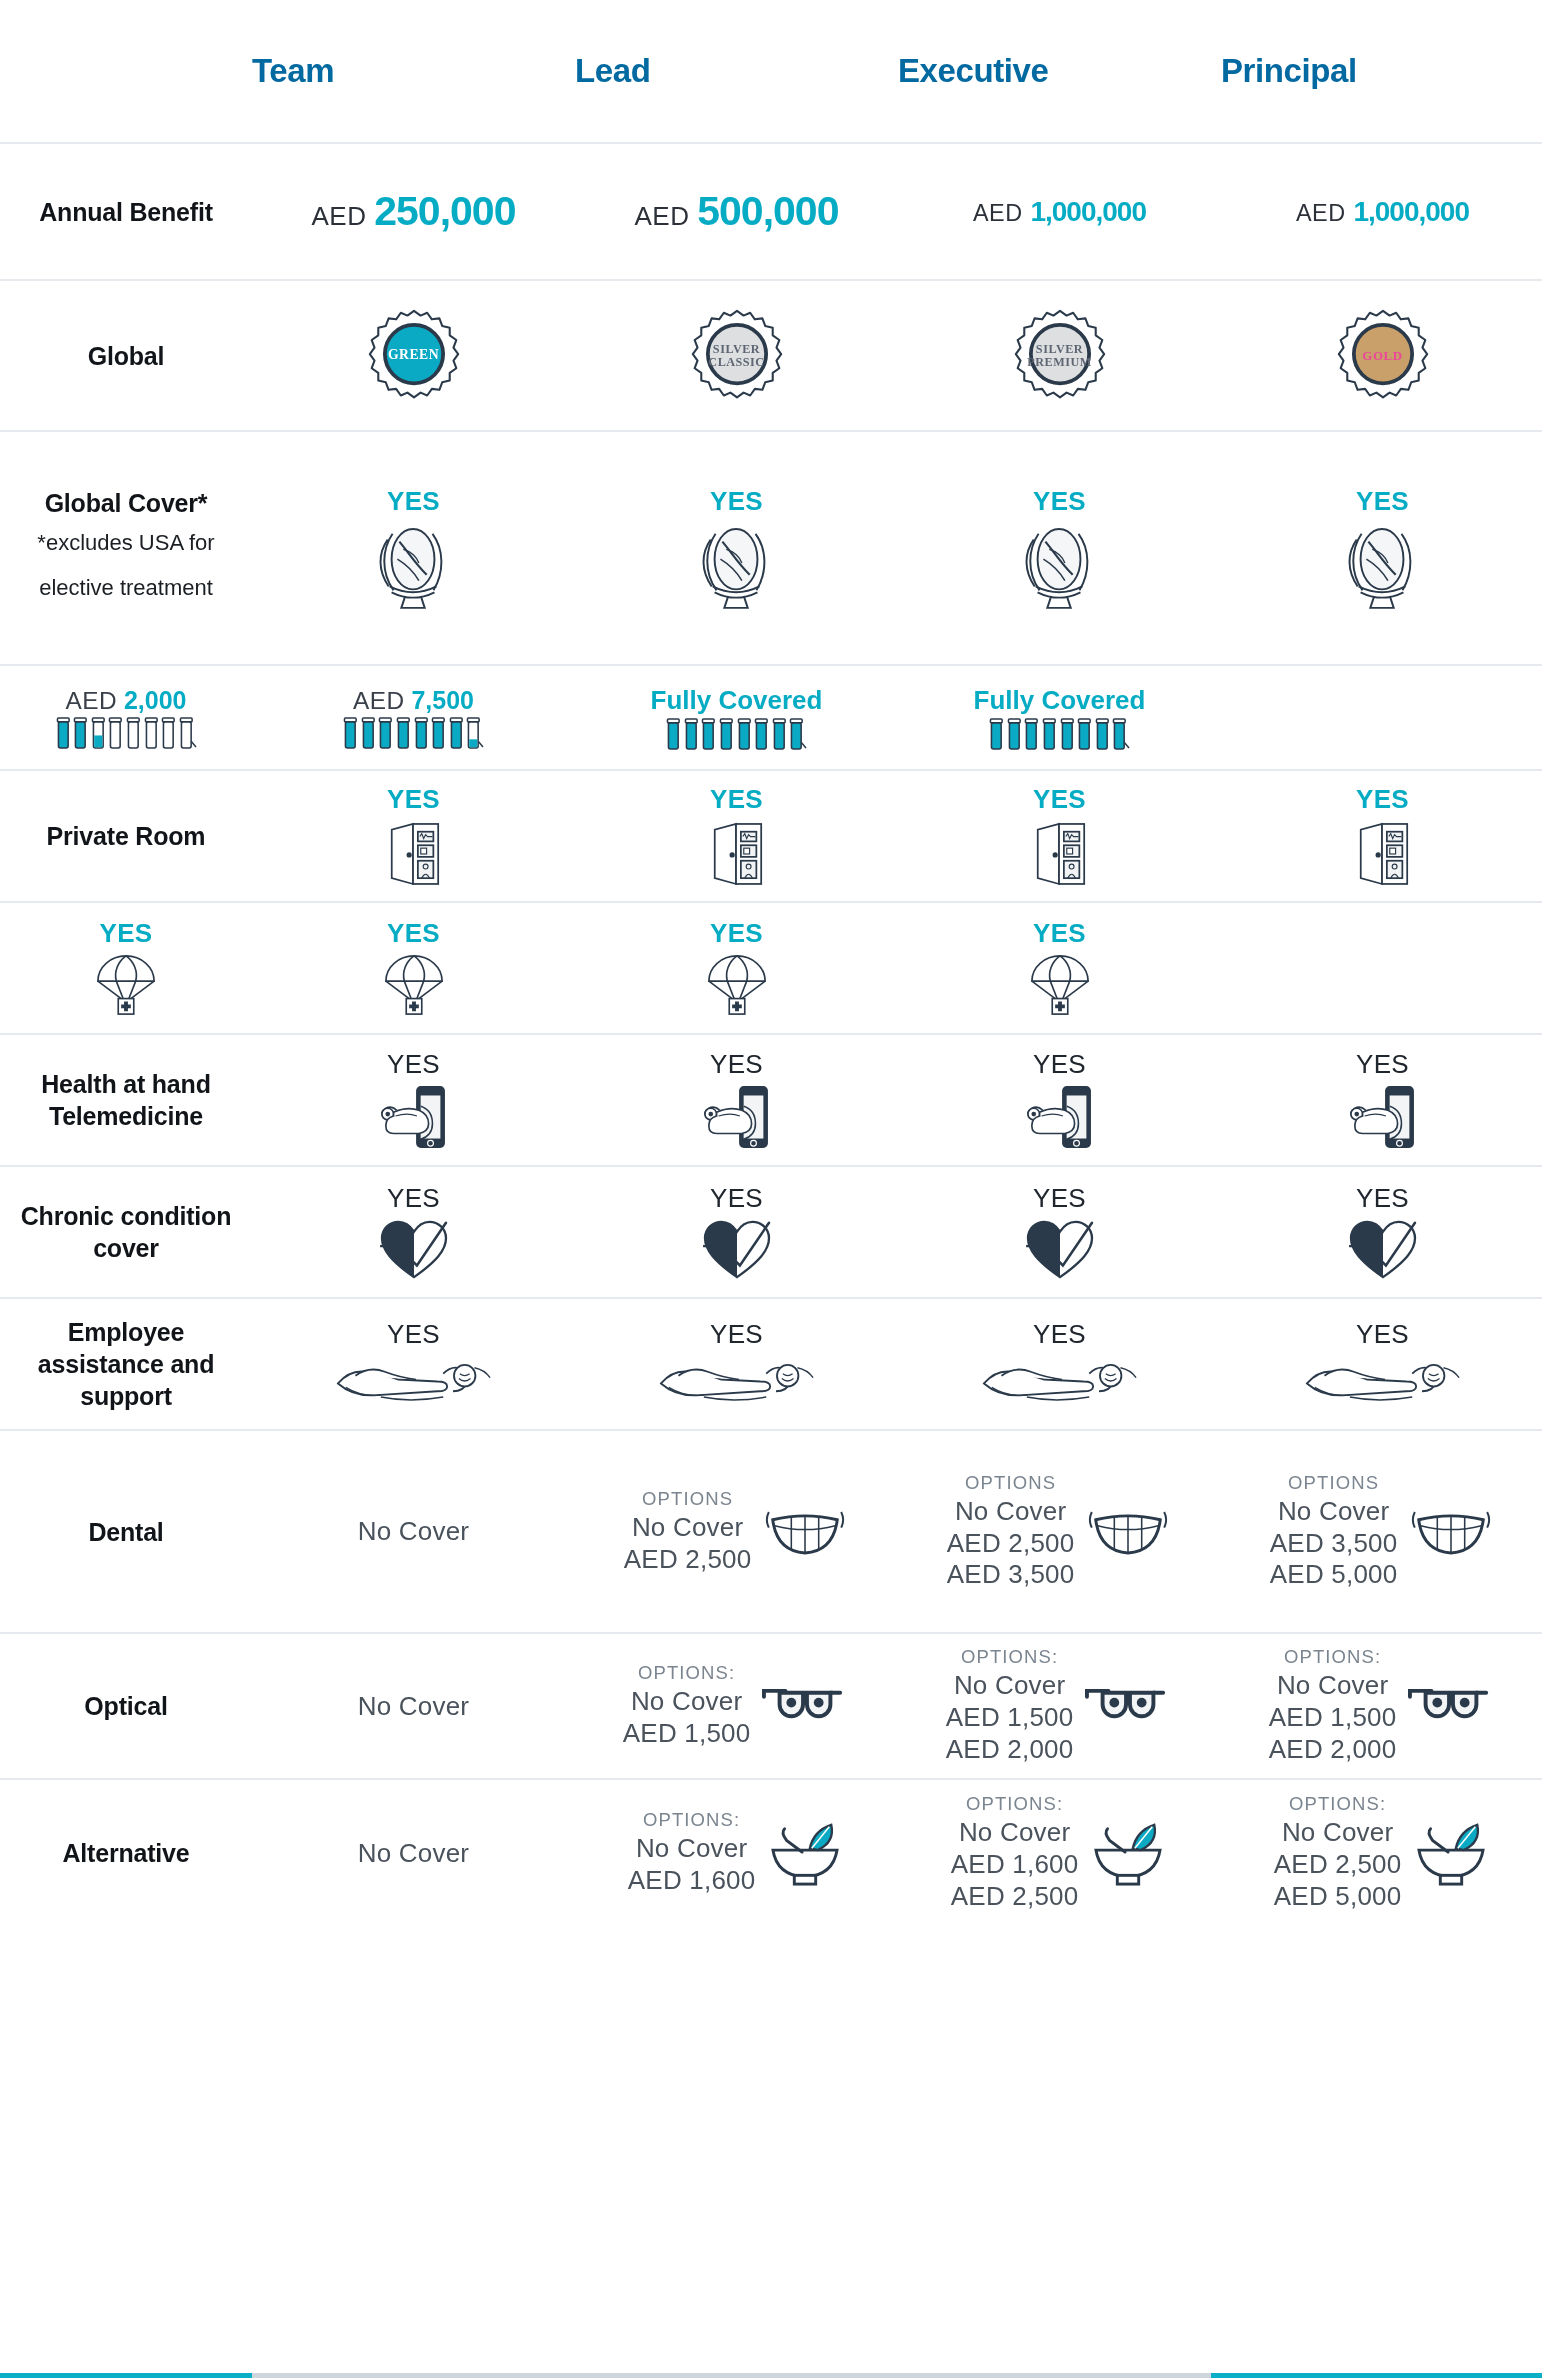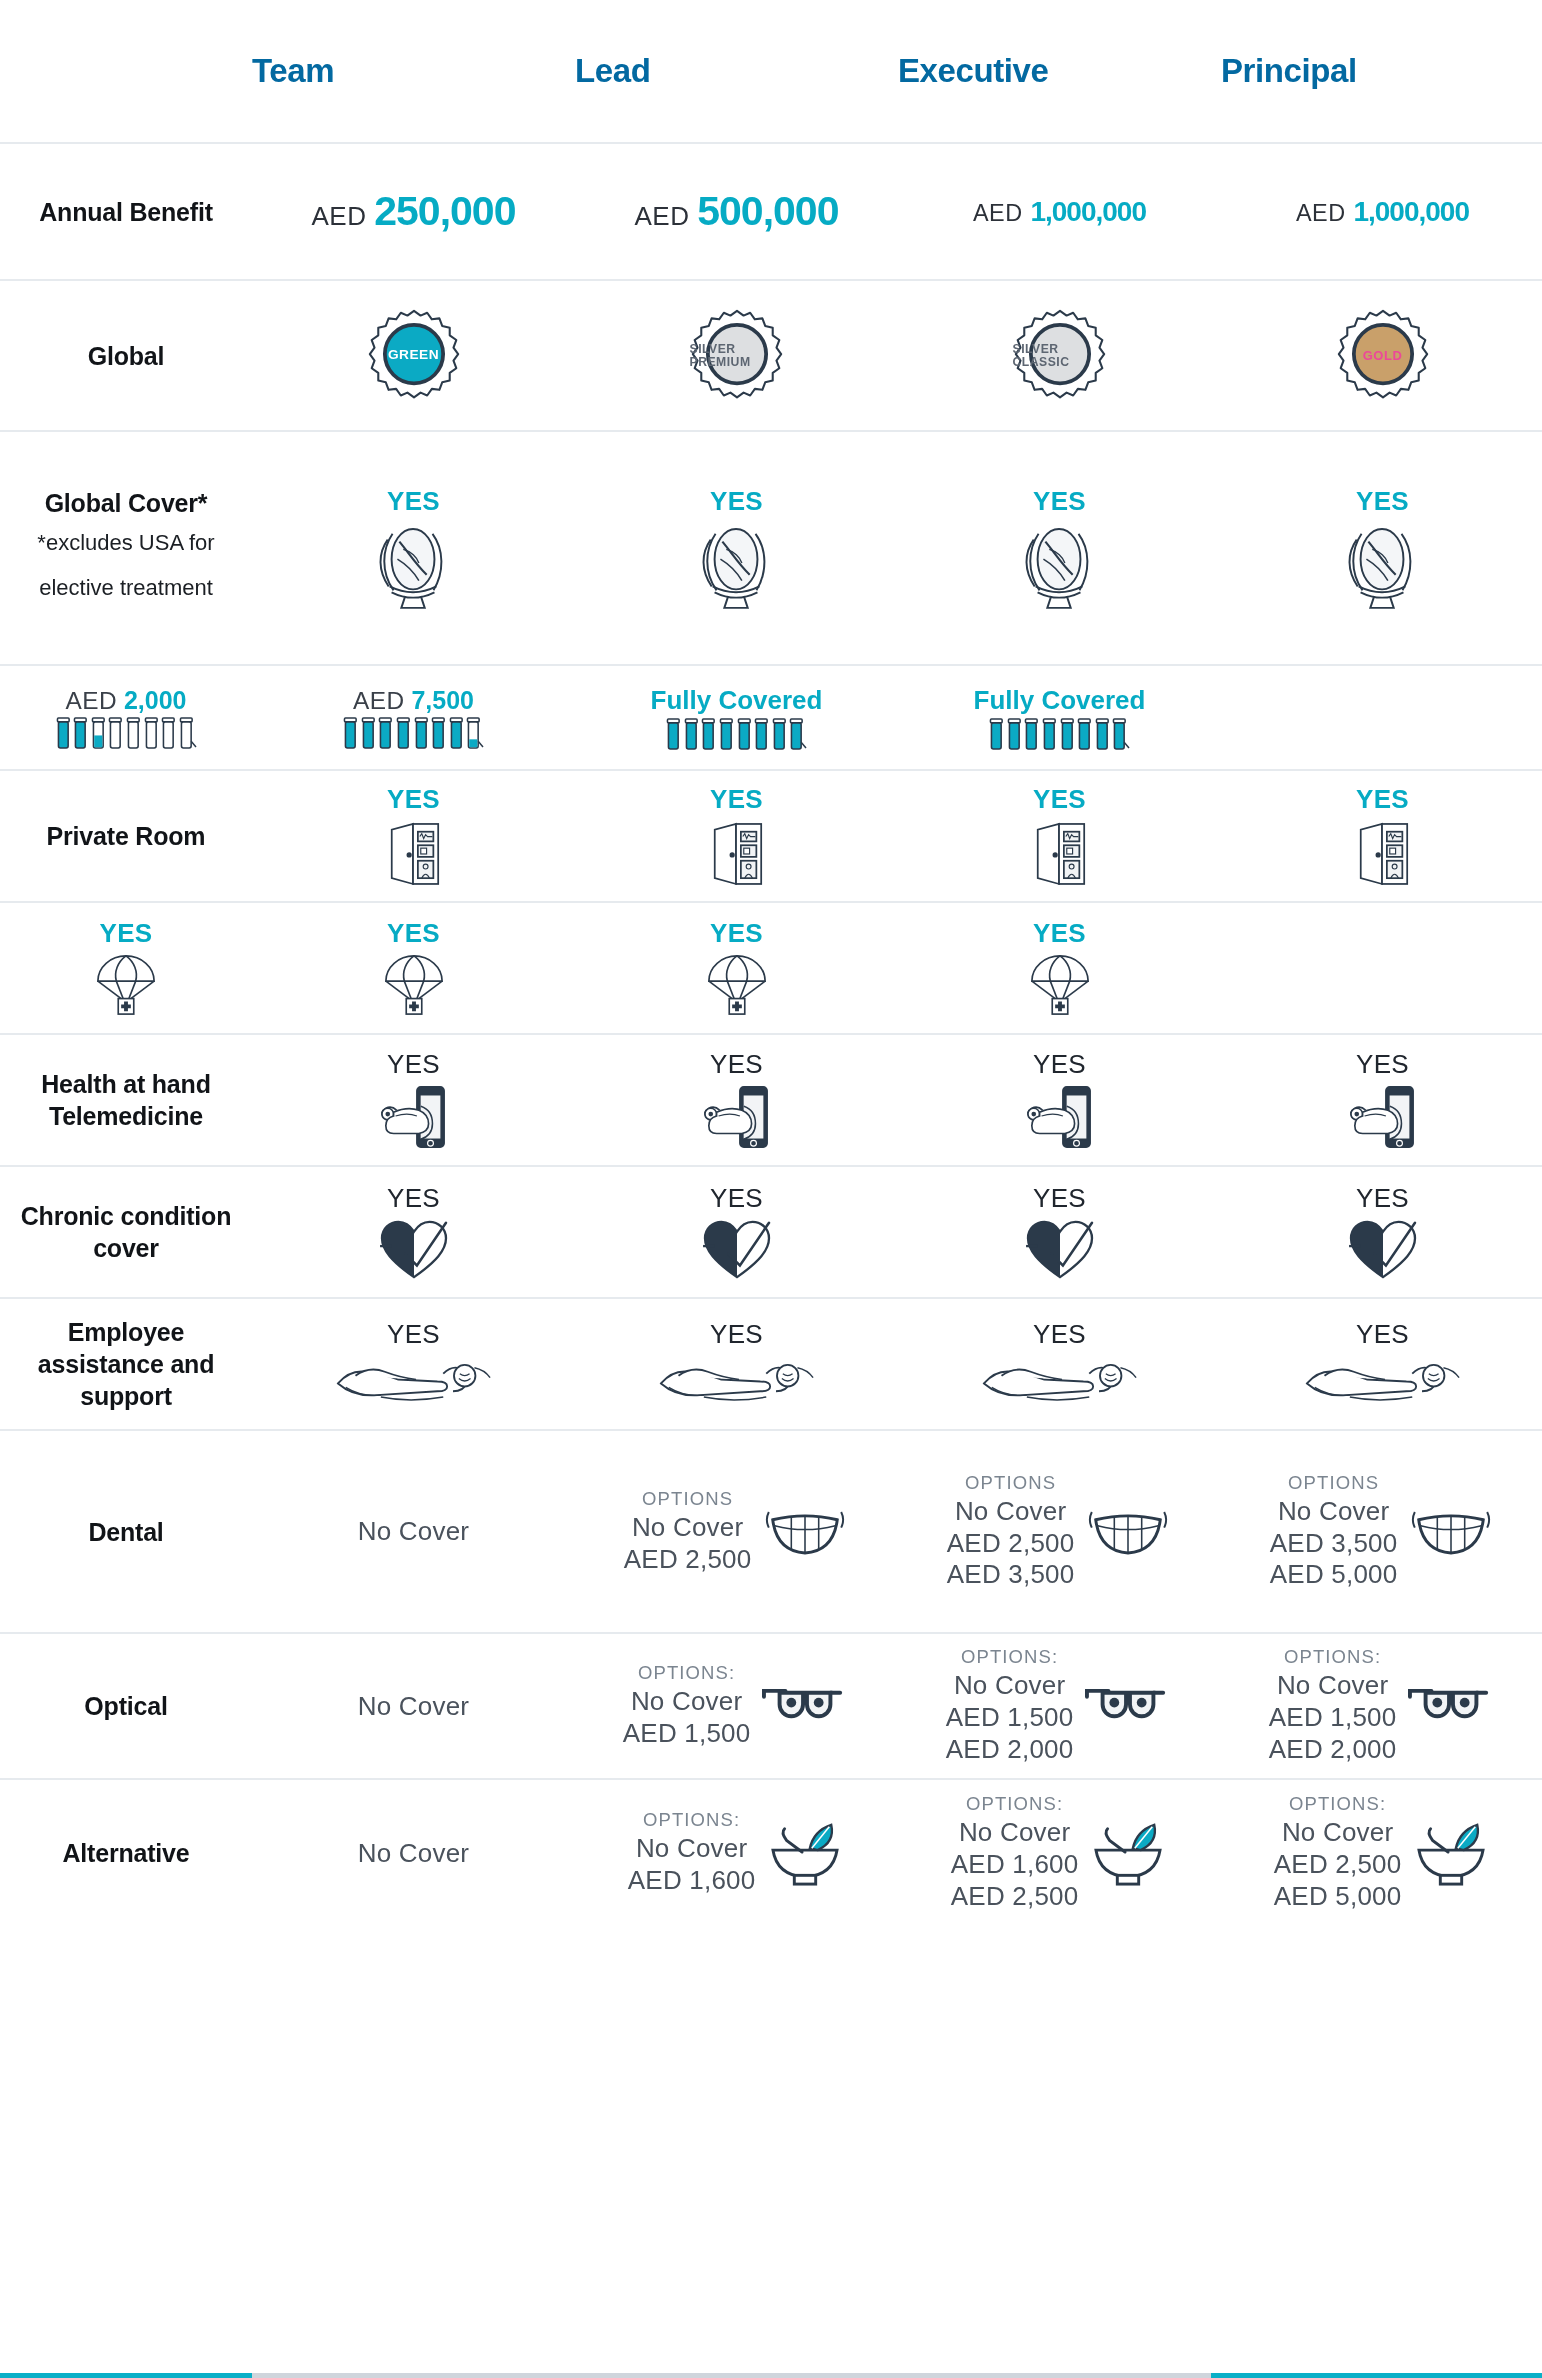--- a/index.html
+++ b/index.html
@@ -84,21 +84,22 @@
   .money.small .cur { font-size: 23.4px; }
   .money.small .amt { font-size: 28px; }
 
   
   .badge-row { height: 151px; }
   .badge-wrap { position: relative; width: 94px; height: 94px; }
   .rosette { position: absolute; inset: 0; }
   .rosette-label {
     position: absolute; inset: 0;
     display: flex; align-items: center; justify-content: center;
-    font-family: Liberation Sans, sans-serif;
+    text-align: center;
+    font-family: Liberation Serif, serif;
     font-weight: 700;
     line-height: 1.05;
     letter-spacing: 0.5px;
     pointer-events: none;
   }
   .rl-green { color: #ffffff; font-size: 13.7px; }
   .rl-silver { color: #5d6672; font-size: 12.2px; }
   .rl-gold  { color: #ec4899; font-size: 13px; }
 
   
@@ -230,31 +231,31 @@
         <div class="rosette-label rl-green">GREEN</div>
       </div>
     </div>
 
     <div class="cell">
       <div class="badge-wrap">
         <svg class="rosette" viewBox="0 0 100 100" width="94" height="94">
           <path d="M50 2 L57 7 L64 4 L69 11 L77 10 L80 18 L88 20 L88 28 L95 33 L92 41 L97 48 L92 55 L95 63 L88 68 L88 76 L80 78 L77 86 L69 85 L64 92 L57 89 L50 94 L43 89 L36 92 L31 85 L23 86 L20 78 L12 76 L12 68 L5 63 L8 55 L3 48 L8 41 L5 33 L12 28 L12 20 L20 18 L23 10 L31 11 L36 4 L43 7 Z" fill="#ffffff" stroke="#2b3a4a" stroke-width="2.2" stroke-linejoin="round"></path>
           <circle cx="50" cy="48" r="31" fill="#dddfe1" stroke="#2b3a4a" stroke-width="4"></circle>
         </svg>
-        <div class="rosette-label rl-silver">SILVER PREMIUM</div>
+        <div class="rosette-label rl-silver">SILVER CLASSIC</div>
       </div>
     </div>
 
     <div class="cell">
       <div class="badge-wrap">
         <svg class="rosette" viewBox="0 0 100 100" width="94" height="94">
           <path d="M50 2 L57 7 L64 4 L69 11 L77 10 L80 18 L88 20 L88 28 L95 33 L92 41 L97 48 L92 55 L95 63 L88 68 L88 76 L80 78 L77 86 L69 85 L64 92 L57 89 L50 94 L43 89 L36 92 L31 85 L23 86 L20 78 L12 76 L12 68 L5 63 L8 55 L3 48 L8 41 L5 33 L12 28 L12 20 L20 18 L23 10 L31 11 L36 4 L43 7 Z" fill="#ffffff" stroke="#2b3a4a" stroke-width="2.2" stroke-linejoin="round"></path>
           <circle cx="50" cy="48" r="31" fill="#dddfe1" stroke="#2b3a4a" stroke-width="4"></circle>
         </svg>
-        <div class="rosette-label rl-silver">SILVER CLASSIC</div>
+        <div class="rosette-label rl-silver">SILVER PREMIUM</div>
       </div>
     </div>
 
     <div class="cell">
       <div class="badge-wrap">
         <svg class="rosette" viewBox="0 0 100 100" width="94" height="94">
           <path d="M50 2 L57 7 L64 4 L69 11 L77 10 L80 18 L88 20 L88 28 L95 33 L92 41 L97 48 L92 55 L95 63 L88 68 L88 76 L80 78 L77 86 L69 85 L64 92 L57 89 L50 94 L43 89 L36 92 L31 85 L23 86 L20 78 L12 76 L12 68 L5 63 L8 55 L3 48 L8 41 L5 33 L12 28 L12 20 L20 18 L23 10 L31 11 L36 4 L43 7 Z" fill="#ffffff" stroke="#2b3a4a" stroke-width="2.2" stroke-linejoin="round"></path>
           <circle cx="50" cy="48" r="31" fill="#c9a06a" stroke="#2b3a4a" stroke-width="4"></circle>
         </svg>
         <div class="rosette-label rl-gold">GOLD</div>

